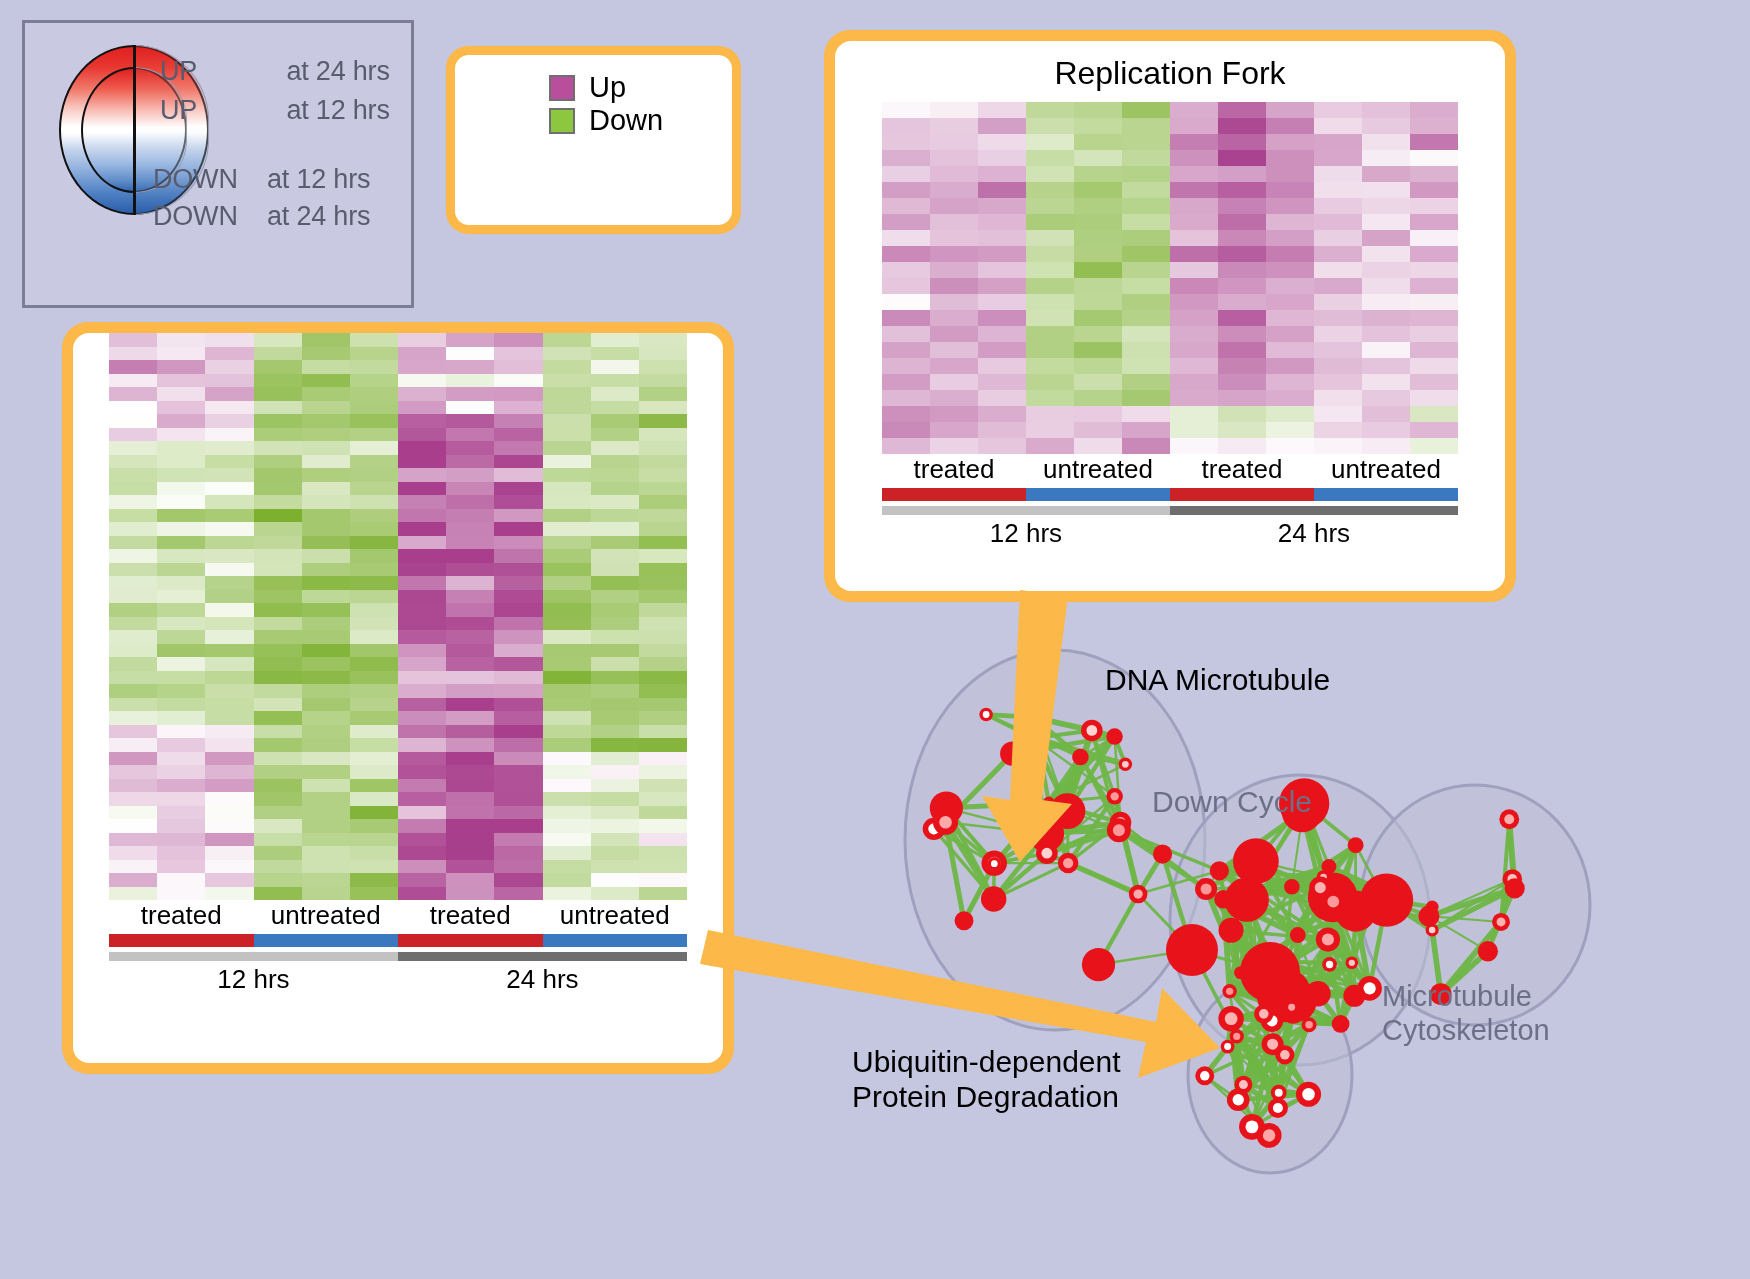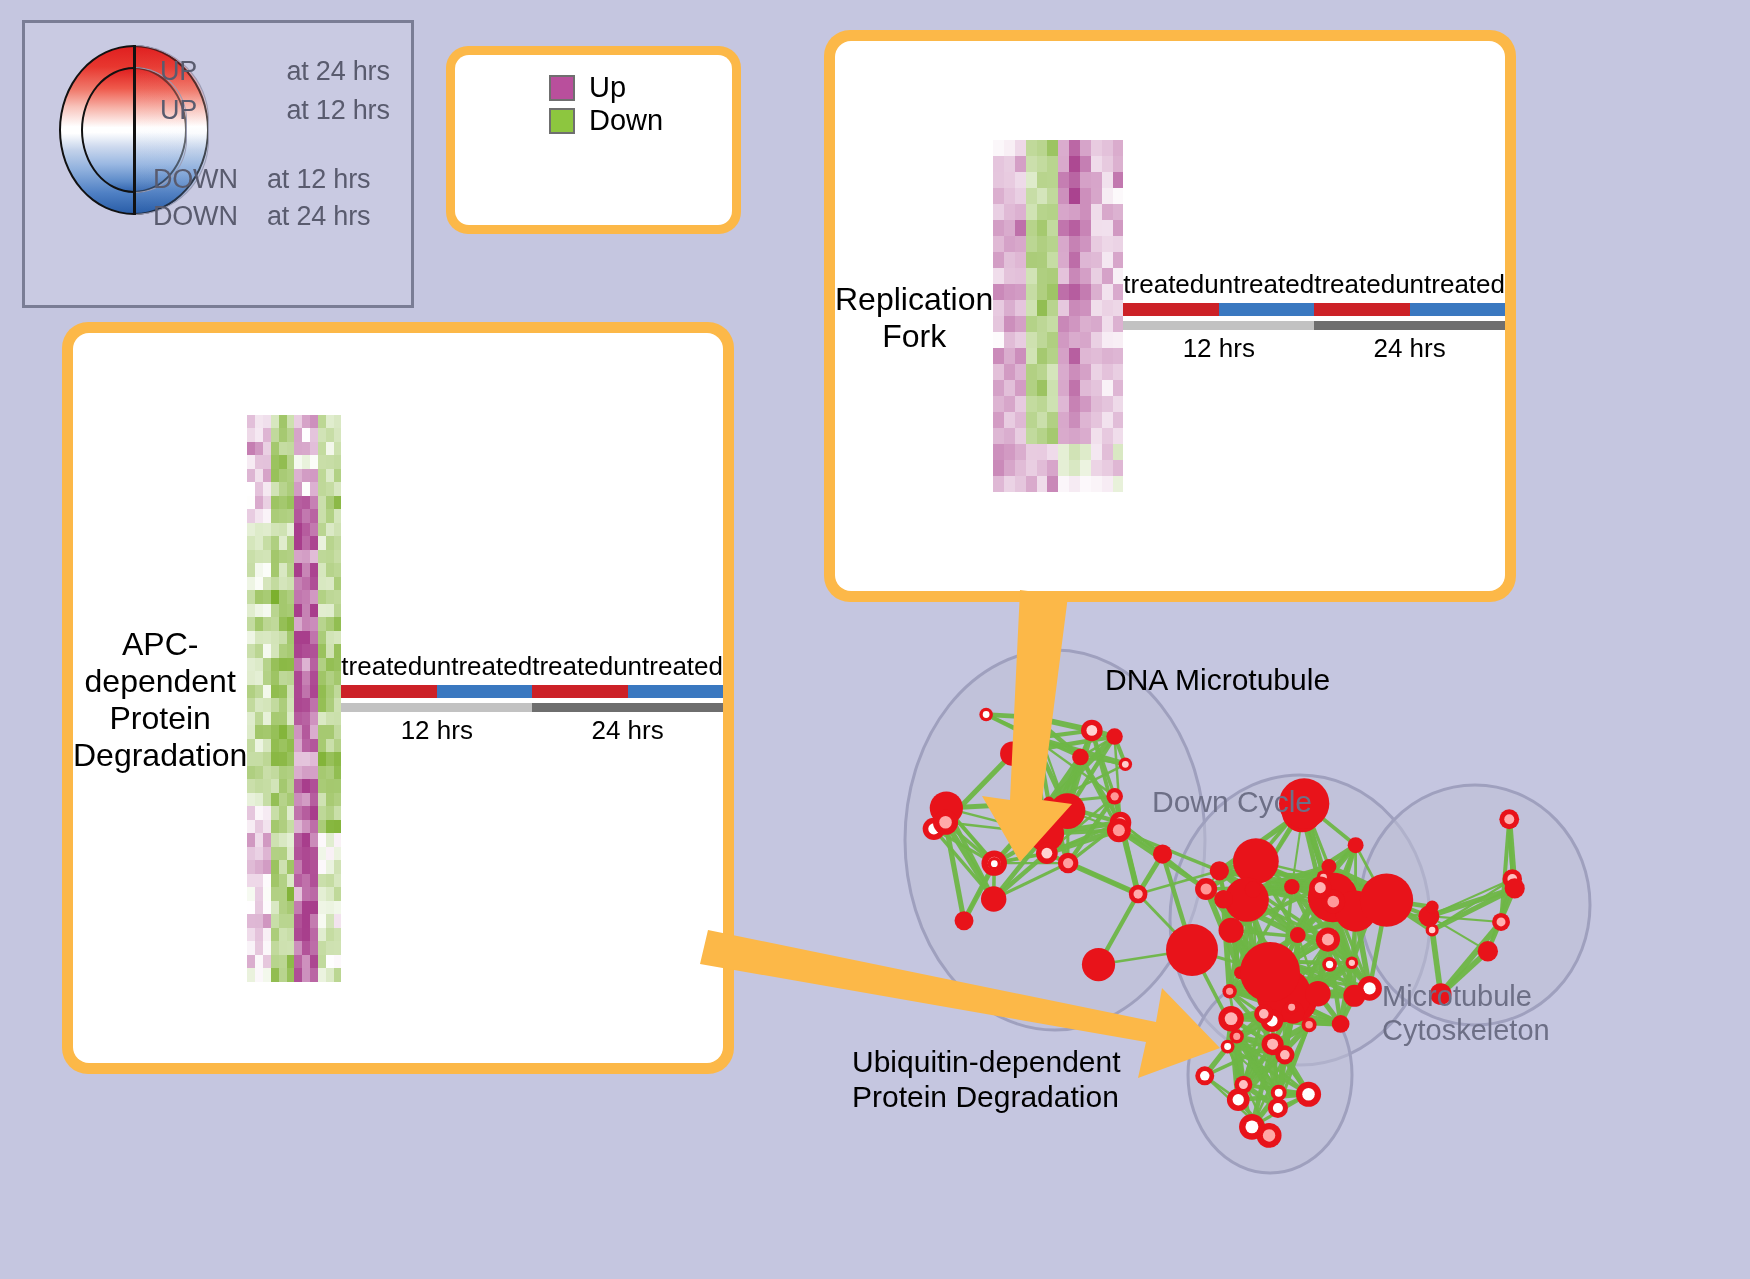--- a/index.html
+++ b/index.html
@@ -64,21 +64,21 @@
   #estrogen-legend .title{
     text-align:center;font-size:29px;color:#000;line-height:1.18;font-weight:400;
   }
   .legend-key-row{display:flex;align-items:center;justify-content:flex-start;gap:14px;margin:4px 0 0 86px;}
   .swatch{width:26px;height:26px;border:2px solid #6f6f6f;box-sizing:border-box;}
   .swatch-label{font-size:29px;color:#000;line-height:1;}
 
   
   .card{position:absolute;background:#fcb848;border-radius:26px;padding:11px;box-sizing:border-box;}
   .card > .inner{width:100%;height:100%;background:#fff;border-radius:16px;box-sizing:border-box;
-    display:flex;flex-direction:row;align-items:center;overflow:hidden;}
+    display:flex;flex-direction:column;align-items:center;overflow:hidden;}
   .card-title{font-size:32px;color:#000;margin-top:14px;margin-bottom:10px;text-align:center;}
 
   .hm{display:grid;}
   .hm div{width:100%;height:100%;}
 
   .axis-labels{display:grid;grid-template-columns:repeat(4,1fr);width:100%;}
   .axis-labels span{text-align:center;font-size:26px;color:#000;}
   .bar-treat{display:grid;grid-template-columns:repeat(4,1fr);width:100%;height:13px;margin-top:3px;}
   .bar-time{display:grid;grid-template-columns:repeat(2,1fr);width:100%;height:9px;margin-top:5px;}
   .time-labels{display:grid;grid-template-columns:repeat(2,1fr);width:100%;margin-top:3px;}
@@ -438,21 +438,20 @@
         <div class="time-labels">
           <span>12 hrs</span>
           <span>24 hrs</span>
         </div>
       </div>
     </div>
   </div>
 
   <div class="card" id="card-apc">
     <div class="inner">
-      <div class="card-title">APC-dependent Protein Degradation</div>
       <div class="hm" id="apc-heatmap" style="grid-template-columns: repeat(12, 1fr); grid-auto-rows: 13.5px;">
           <div style="background: rgb(226, 191, 217);"></div>
           <div style="background: rgb(243, 229, 239);"></div>
           <div style="background: rgb(240, 223, 236);"></div>
           <div style="background: rgb(215, 231, 191);"></div>
           <div style="background: rgb(161, 198, 105);"></div>
           <div style="background: rgb(205, 225, 175);"></div>
           <div style="background: rgb(233, 205, 225);"></div>
           <div style="background: rgb(214, 163, 200);"></div>
           <div style="background: rgb(205, 144, 189);"></div>

